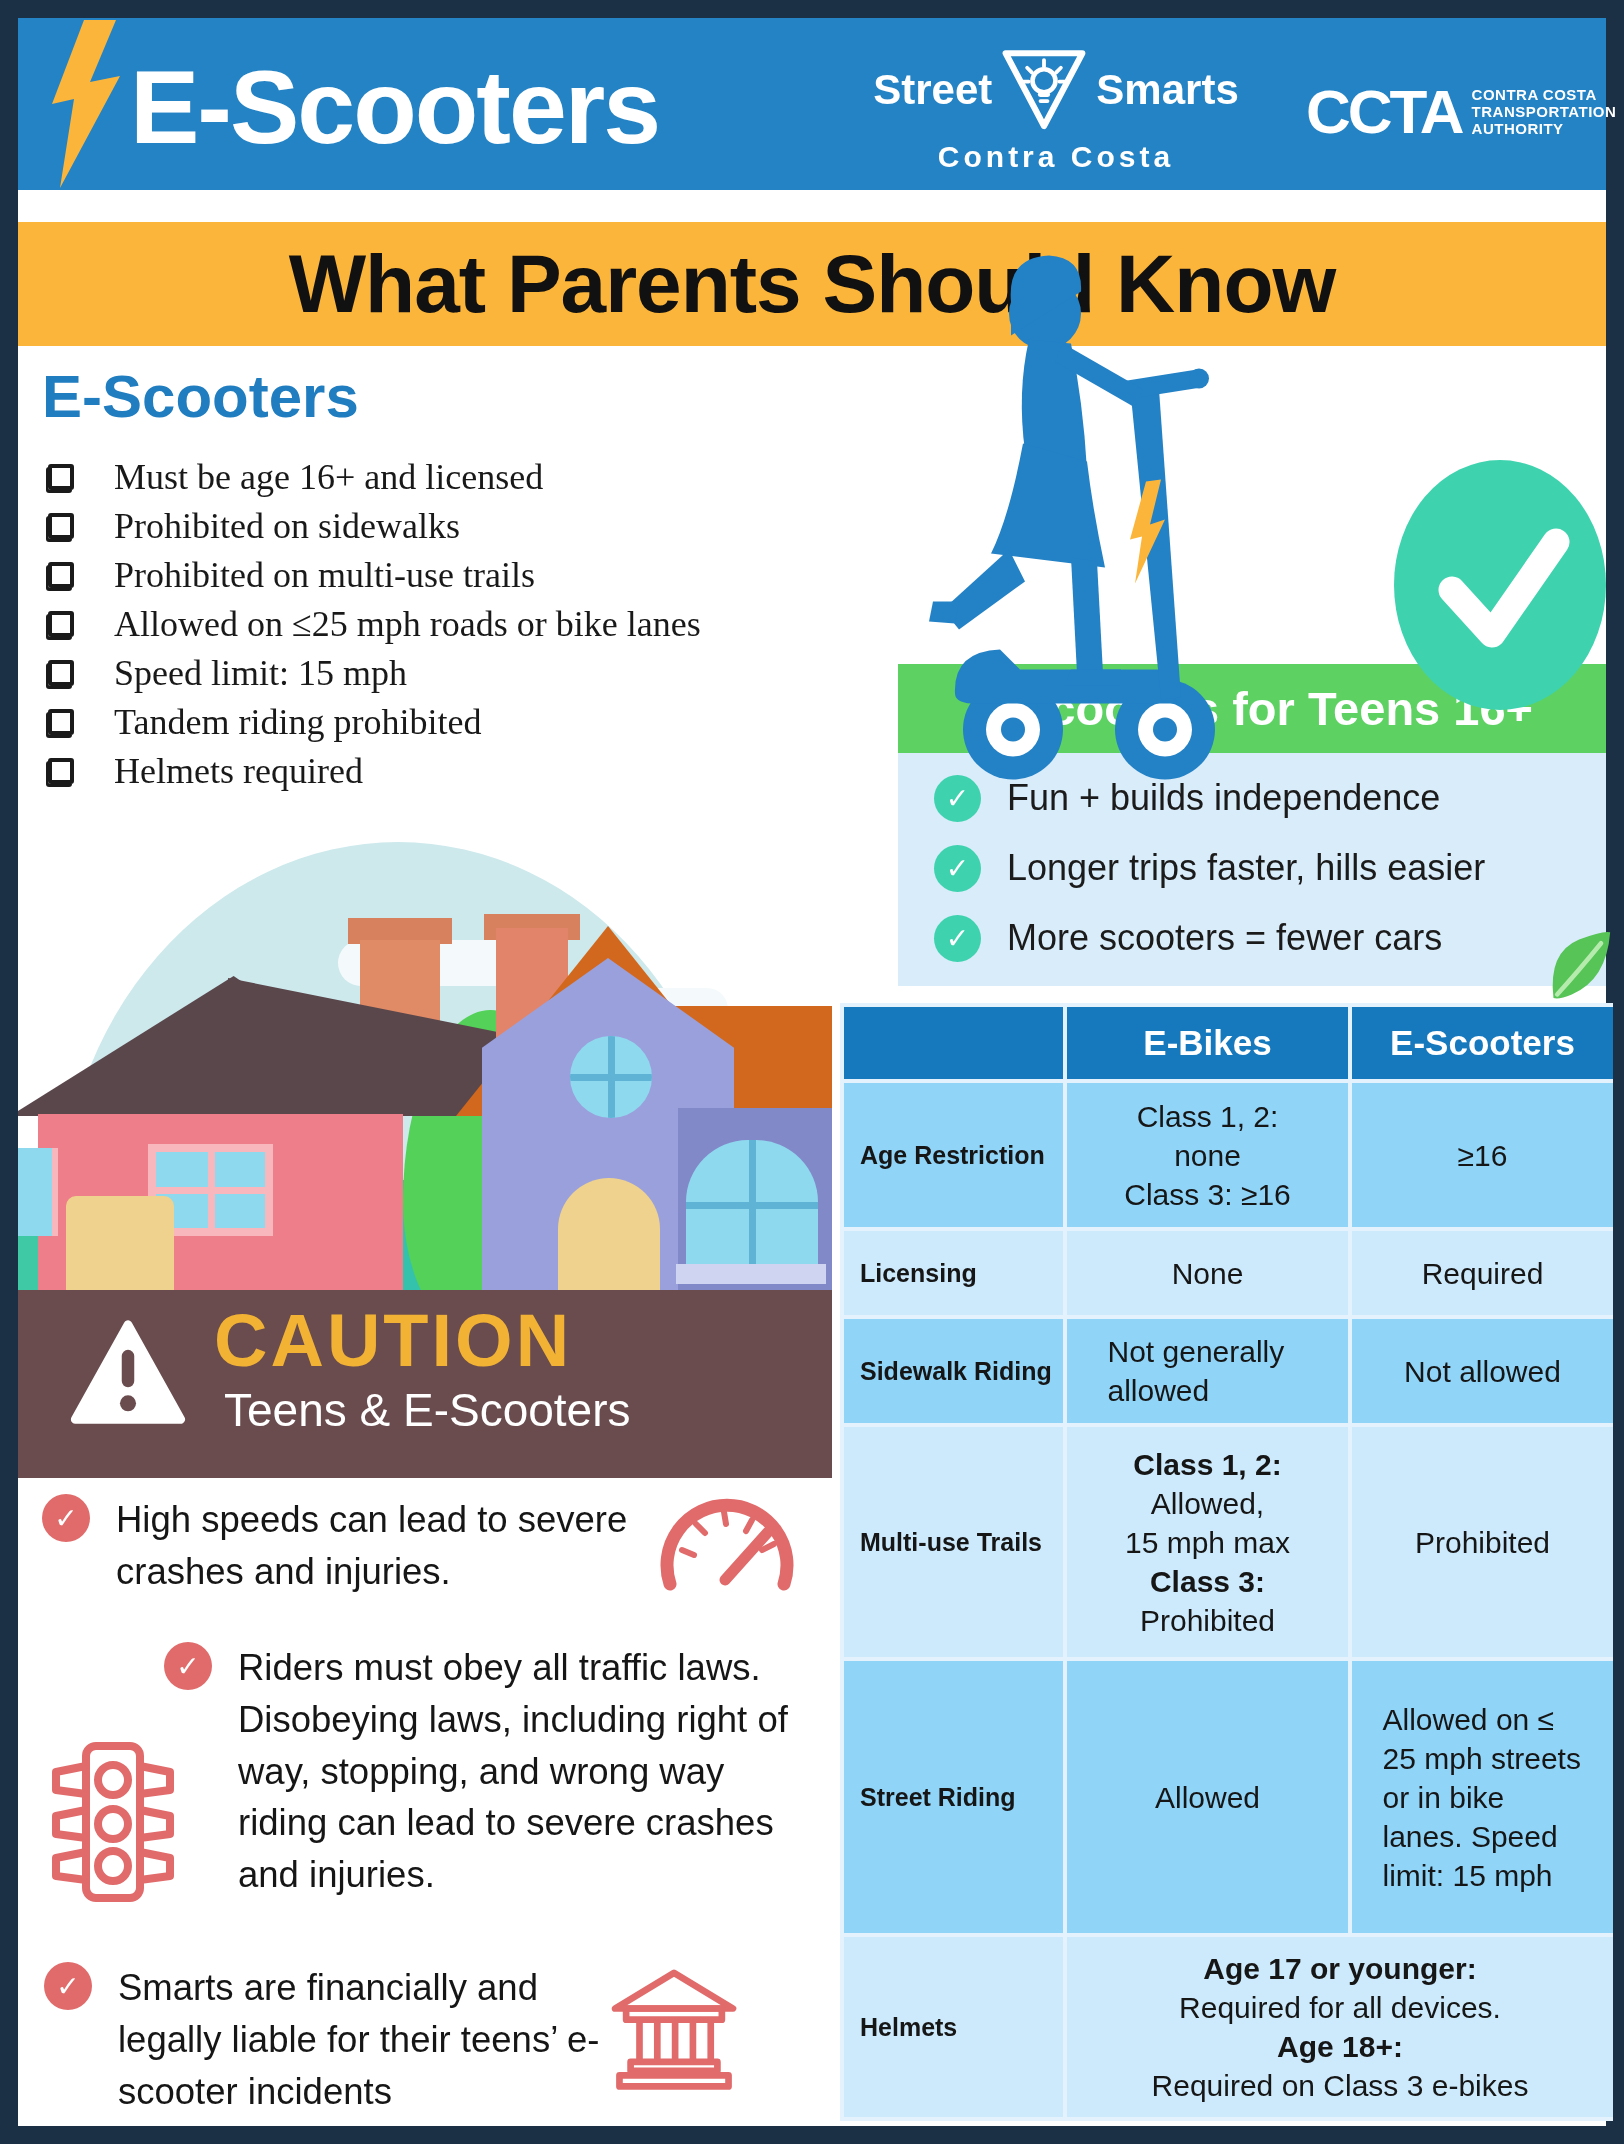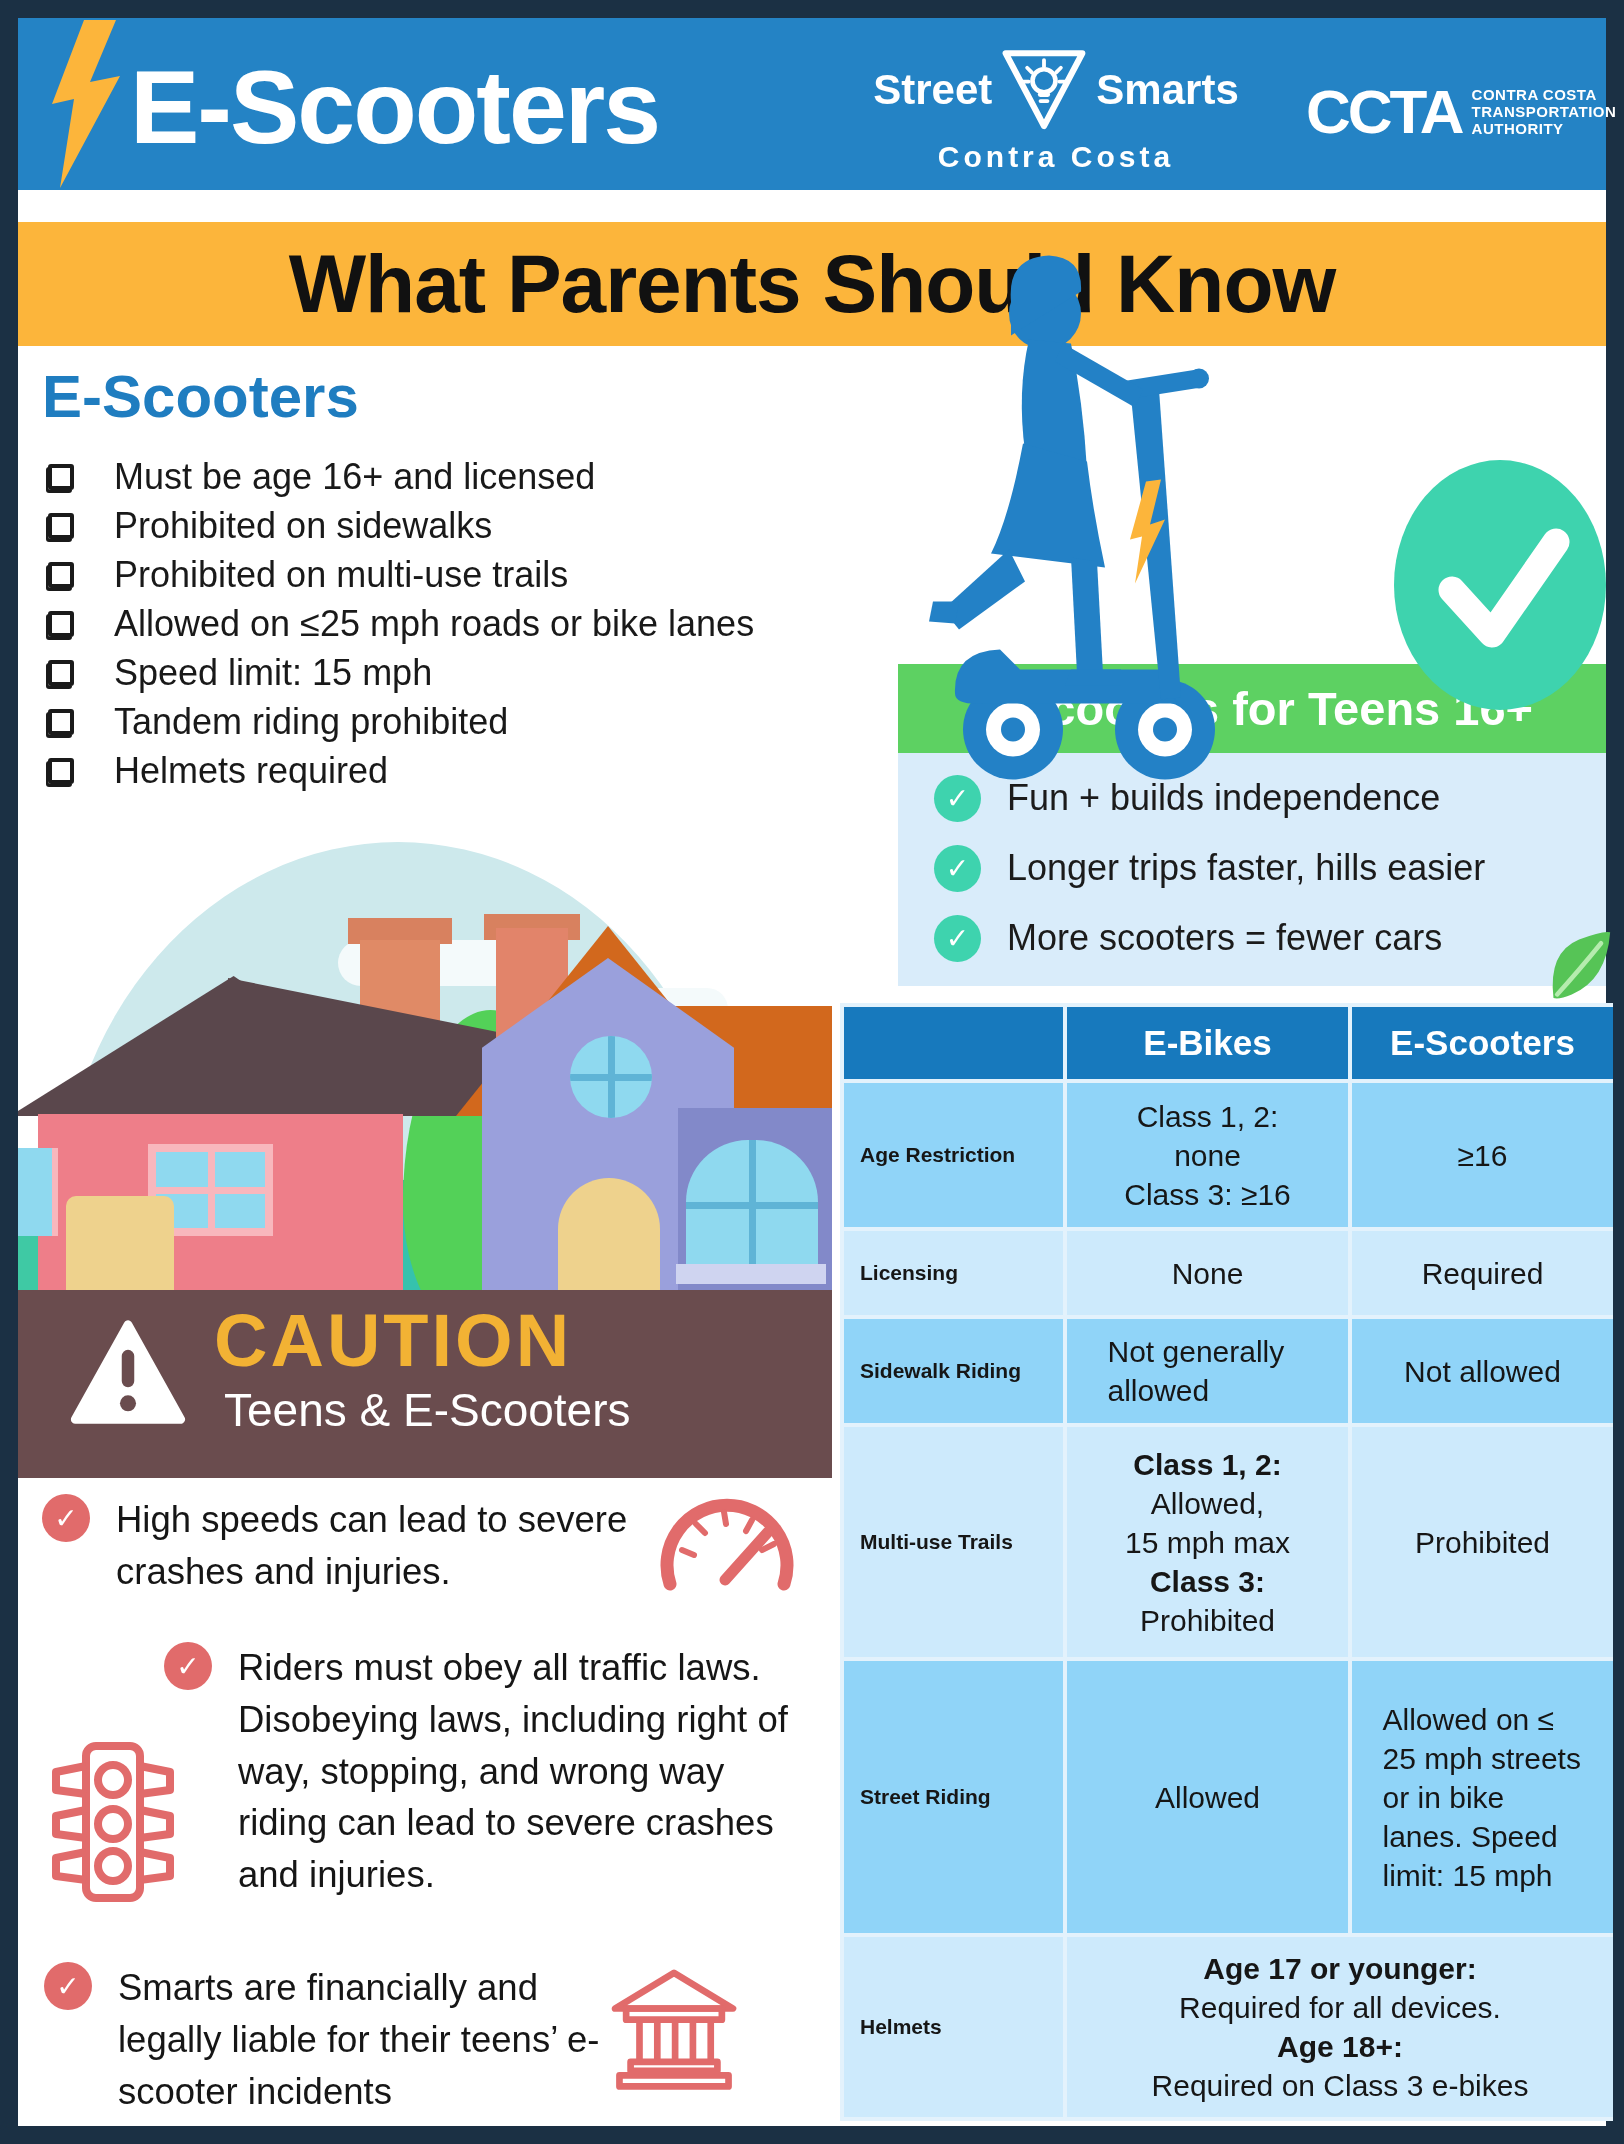--- a/index.html
+++ b/index.html
@@ -24,21 +24,21 @@
   .ccta-big { font-size:62px; font-weight:bold; letter-spacing:-3px; }
   .ccta-lines { font-size:15px; font-weight:bold; line-height:1.15; letter-spacing:0.5px; }
 
   
   .banner { position:absolute; left:18px; top:222px; width:1588px; height:124px; background:#fcb53b;
     display:flex; align-items:center; justify-content:center; z-index:1; }
   .banner-t { font-size:82px; font-weight:800; color:#111; letter-spacing:-1px; }
 
   
   .rules-h { position:absolute; left:42px; top:362px; font-size:60px; font-weight:800; color:#1f7dc0; }
-  .rules { position:absolute; left:48px; top:452px; width:800px; }
+  .rules { position:absolute; left:48px; top:452px; width:800px;font-family:Liberation Serif, serif; }
   .rule { display:flex; align-items:center; height:49px; }
   .chk { width:26px; height:26px; border:4px solid #1a1a1a; border-radius:3px; margin-right:40px;
     box-shadow:-2px 3px 0 0 #1a1a1a; flex:0 0 auto; }
   .rule-t { font-size:36px; color:#191919; }
 
   
   .rider { position:absolute; left:925px; top:230px; width:310px; height:558px; z-index:3; }
   .bigcheck { position:absolute; left:1392px; top:458px; width:216px; height:254px; z-index:4; }
 
   
@@ -55,21 +55,21 @@
 
   
   .ctable { position:absolute; left:840px; top:1003px; width:773px; z-index:2;
     display:grid; grid-template-columns:219px 281px 261px;
     grid-template-rows:72px 144px 84px 104px 230px 272px 180px;
     gap:4px; background:#e3f2fc; border:4px solid #e3f2fc; }
   .tc { display:flex; align-items:center; justify-content:center; text-align:left;
     font-size:30px; color:#161616; line-height:1.3; flex-direction:column; }
   .tc.head { background:#1779bd; color:#fff; font-weight:bold; font-size:35px; }
   .tc.lbl { justify-content:flex-start; align-items:center; flex-direction:row; text-align:left;
-    padding-left:16px; font-weight:bold; font-size:21px; line-height:1.15; }
+    padding-left:16px; font-weight:bold; font-size:25px; line-height:1.15; }
   .bg-m { background:#90d4f8; }
   .bg-l { background:#cdeafc; }
   .b { font-weight:bold; }
   .cell-narrow { width:200px; }
   .merged { grid-column:2 / 4; }
 
   
   .houses { position:absolute; left:18px; top:828px; width:814px; height:462px; overflow:hidden; }
   .blob { position:absolute; left:40px; top:14px; width:680px; height:780px; background:#cde9ec; border-radius:50%; }
   .cloud { position:absolute; background:#f4fafb; border-radius:26px; }

